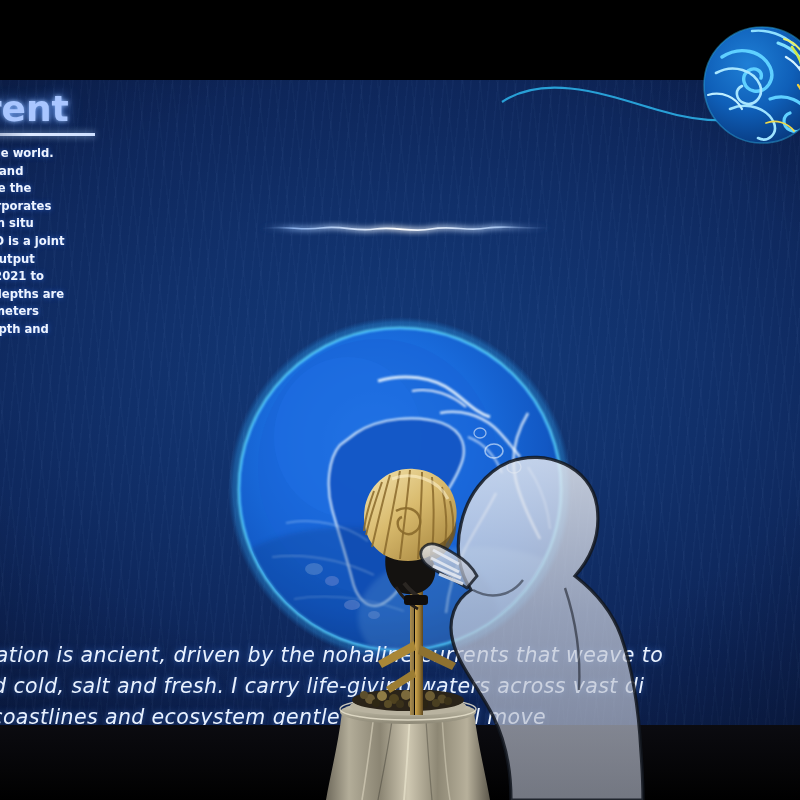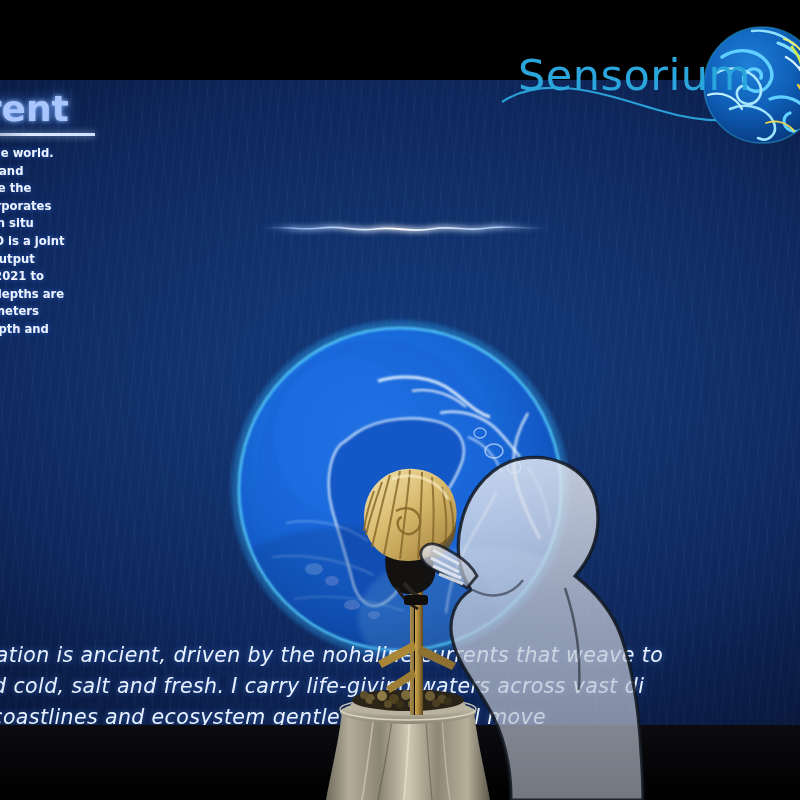--- a/index.html
+++ b/index.html
@@ -467,16 +467,15 @@
         <path d="M100,44 C110,50 116,62 114,74" stroke="#e6faff" stroke-width="1.8"></path>
 
         <path d="M92,24 C100,34 104,46 102,58" stroke="#cfe84a" stroke-width="2.6"></path>
         <path d="M98,62 C104,70 106,80 102,88" stroke="#f2d03a" stroke-width="2.2"></path>
         <path d="M84,16 C92,18 99,24 104,32" stroke="#e8f06a" stroke-width="2"></path>
         <path d="M66,100 C76,96 88,100 94,108" stroke="#f0d84a" stroke-width="1.8"></path>
       </g>
       <circle cx="62" cy="62" r="58" fill="none" stroke="#2aa6dd" stroke-width="1.6" opacity=".5"></circle>
     </svg>
 
-    <div class="wordmark">Sensorium</div>
   </div>
 
 </div>
 
 </body></html>

